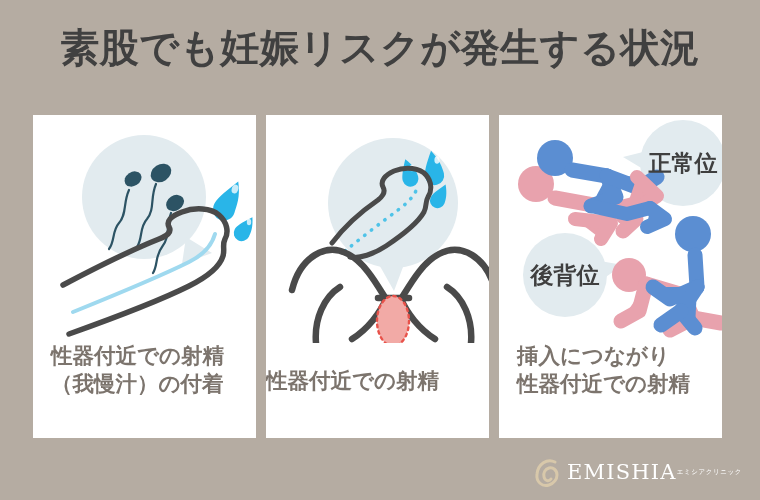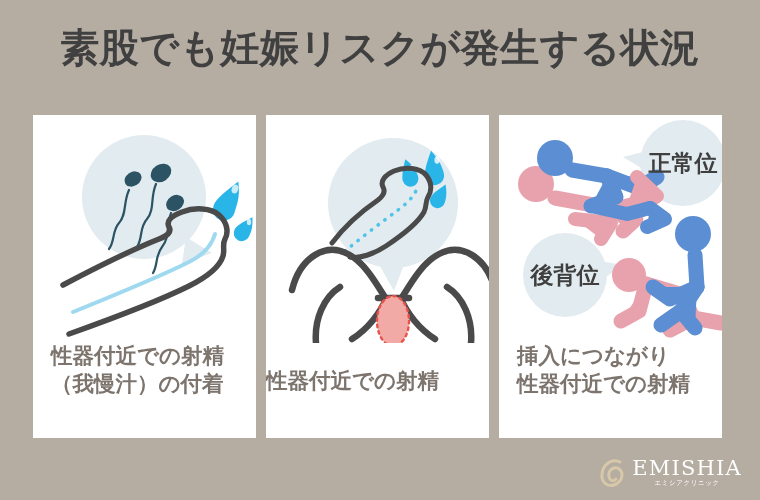--- a/index.html
+++ b/index.html
@@ -91,21 +91,21 @@
     display: flex;
     align-items: center;
     gap: 4px;
   }
   .logo-mark {
     width: 30px;
     height: 34px;
   }
   .logo-text {
     display: flex;
-    flex-direction: column;
+    flex-direction: row;
     align-items: center;
     line-height: 1;
   }
   .logo-name {
     color: #ffffff;
     font-family: "DejaVu Serif", "Liberation Serif", serif;
     font-size: 21px;
     letter-spacing: 1.2px;
   }
   .logo-sub {

